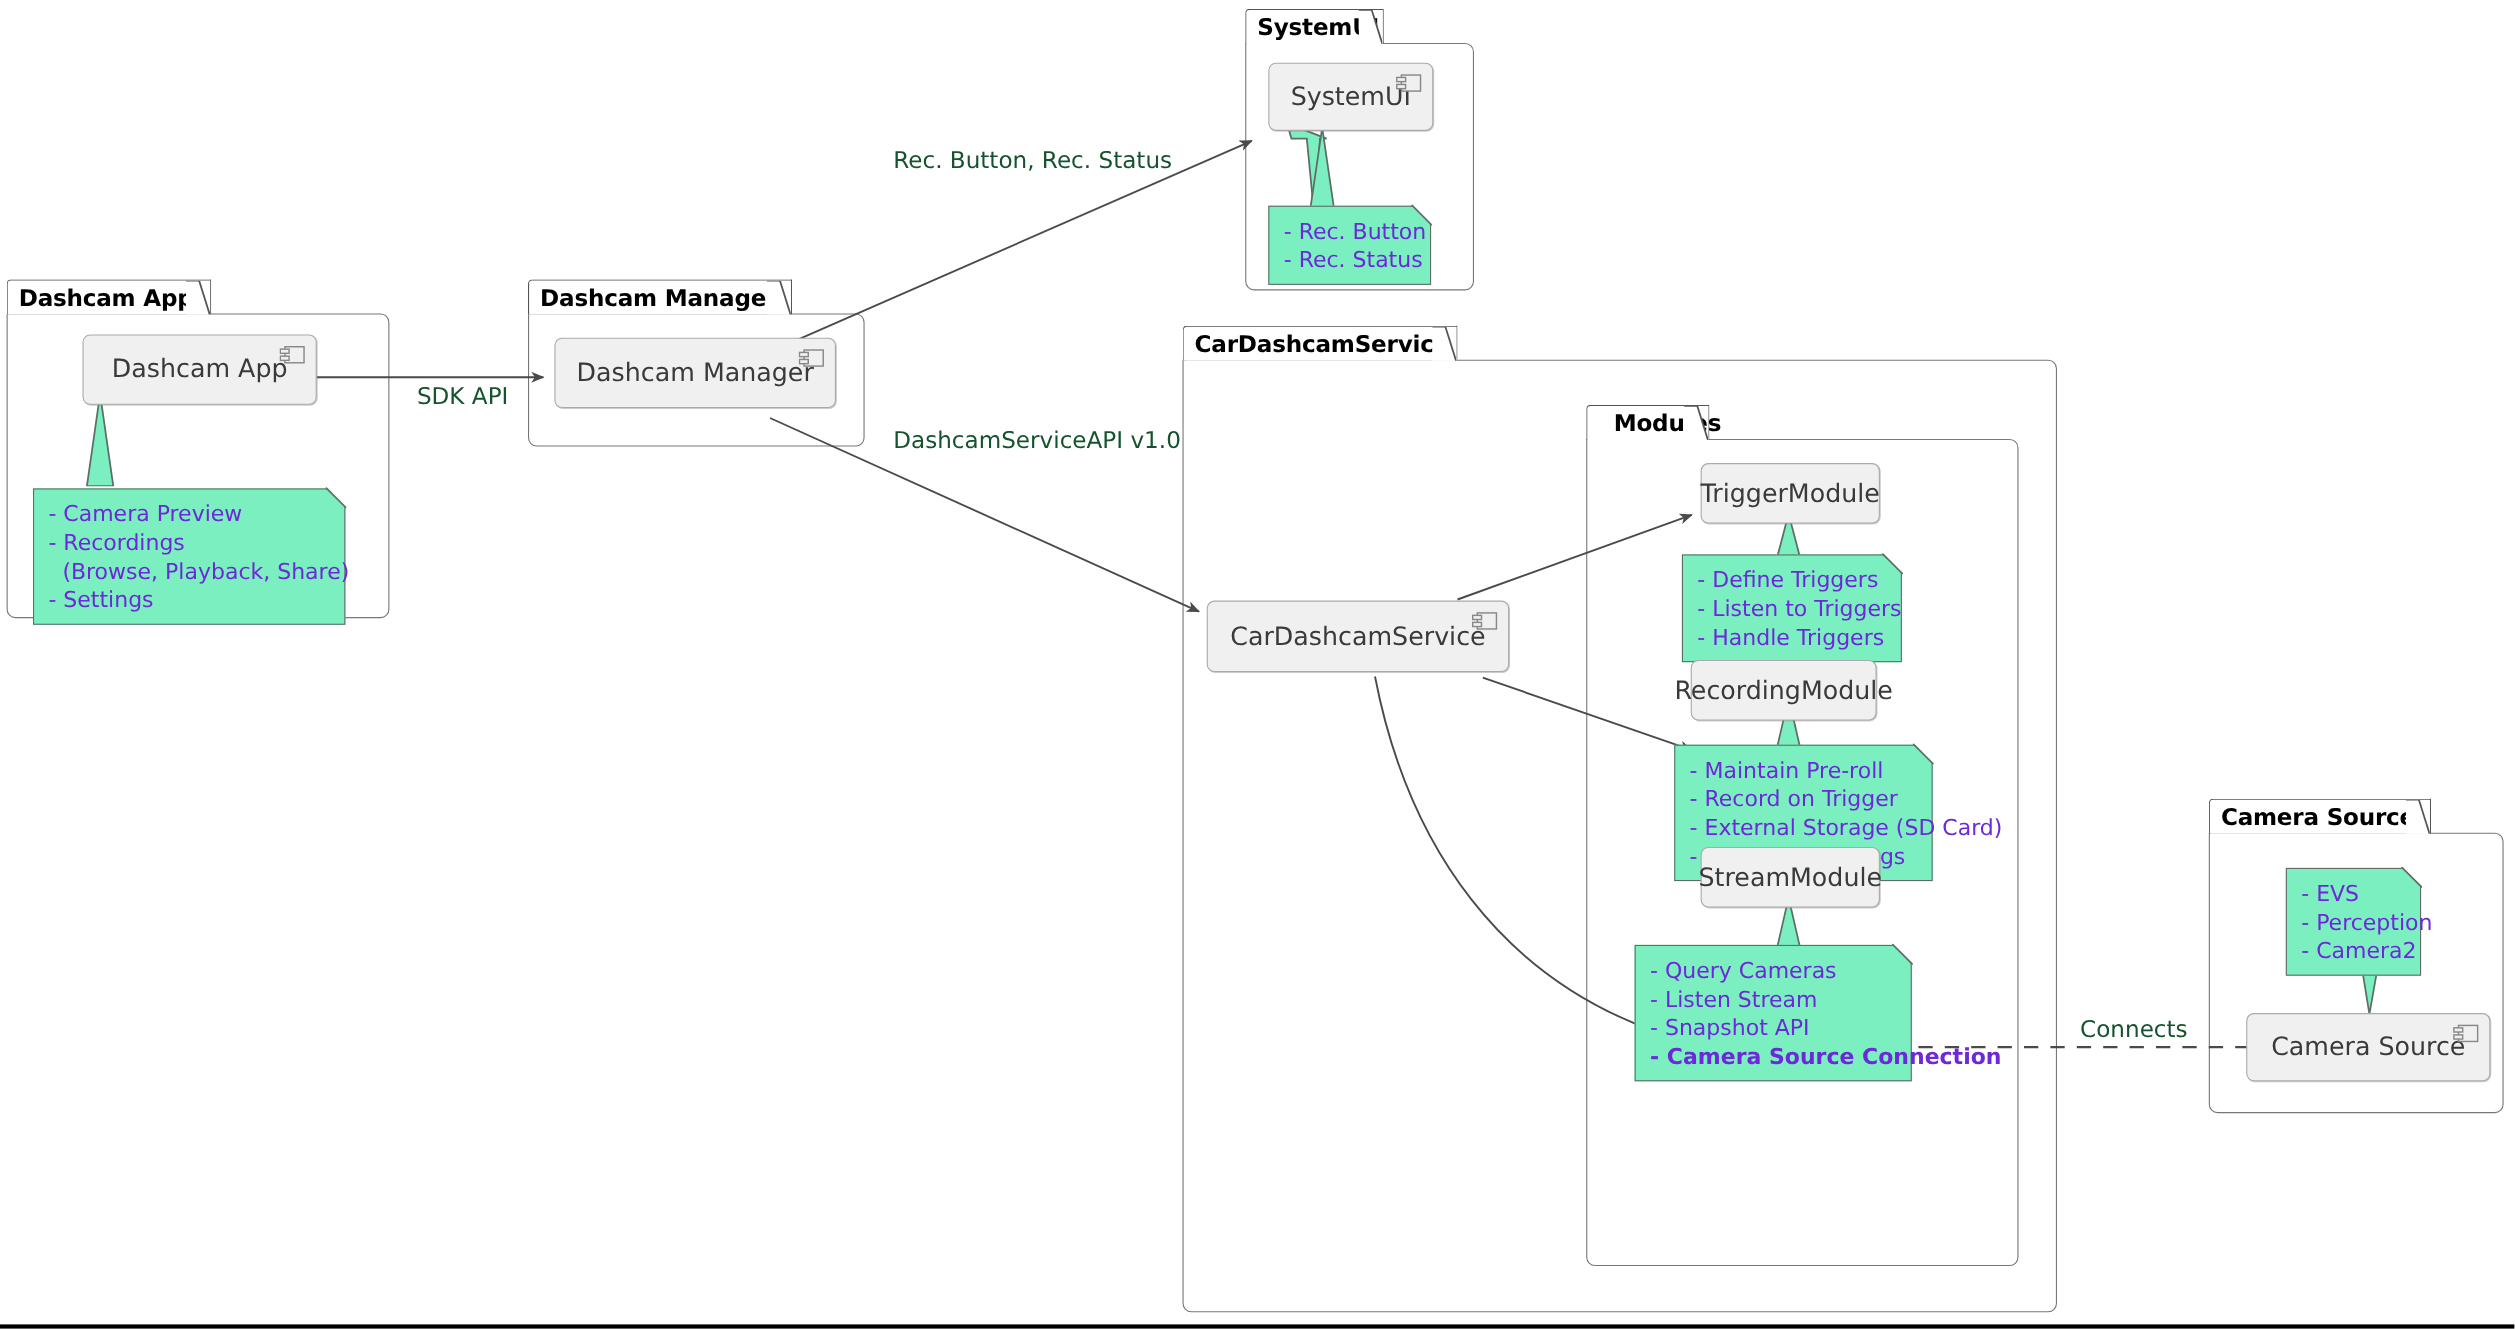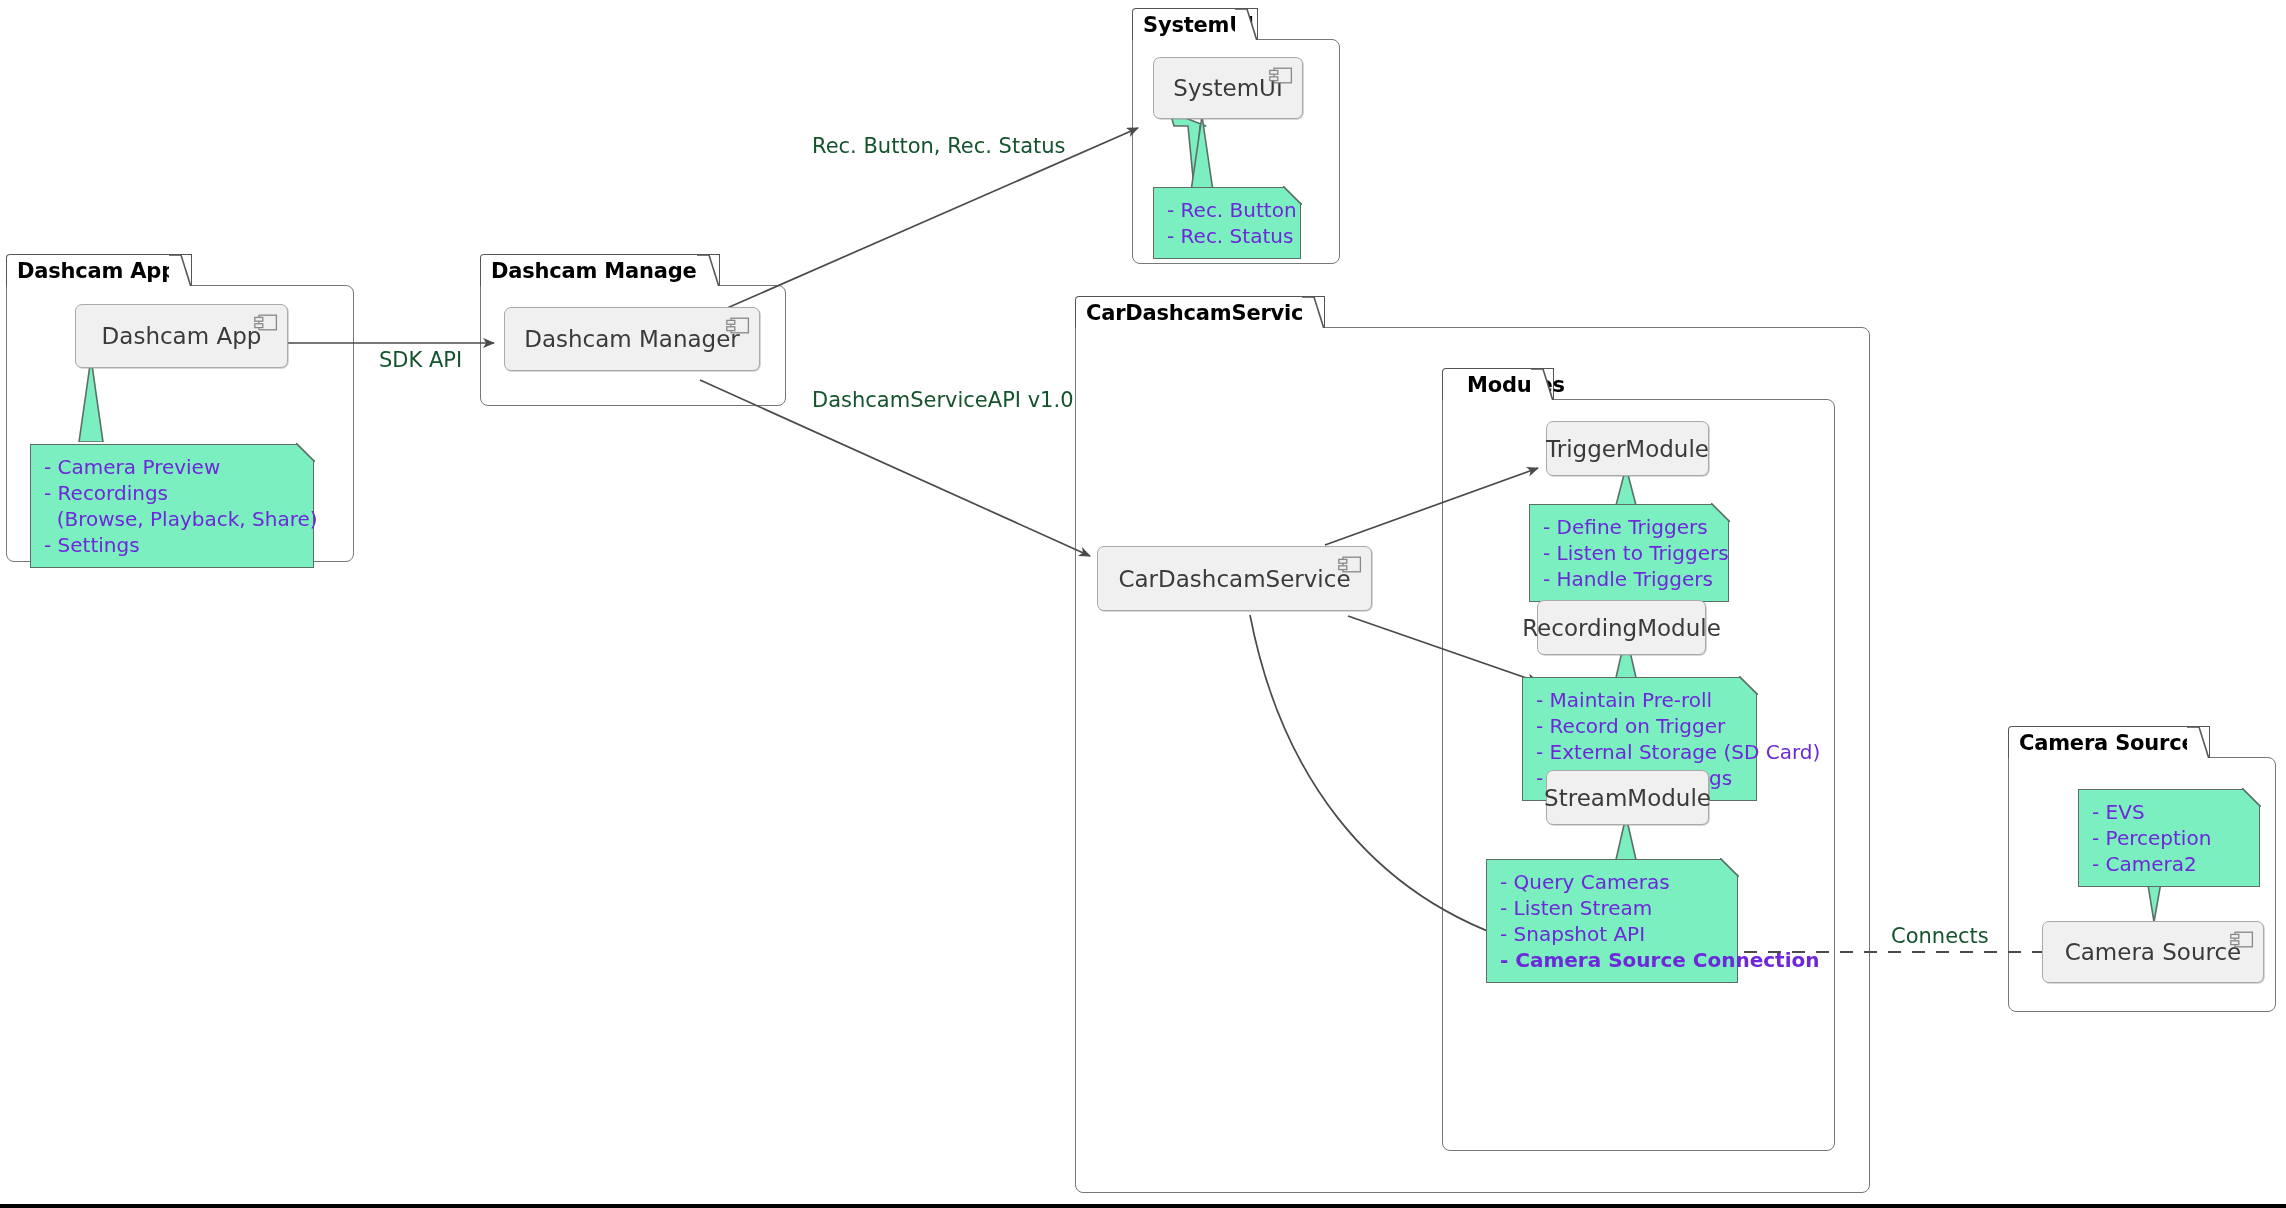--- a/index.html
+++ b/index.html
@@ -354,21 +354,21 @@
           <path d="M0,0 L12,0" stroke="#555555" stroke-width="1.6" fill="none"></path>
         </svg>
       </span>
     </div>
     <div class="pkg-body" style="top:31px; width:268px; height:255px;"></div>
 
     <svg class="tail" style="left:128px; top:128px; width:40px; height:68px;">
       <path d="M18,68 L30,0 L7,0 Z" fill="#7BEFC0" stroke="#5D6E66" stroke-width="1.6"></path>
     </svg>
 
-    <div class="note" style="left:70px; top:63px; width:182px;">
+    <div class="note" style="left:70px; top:63px; width:123px;">
       <svg class="note-dogear" viewBox="0 0 19 19">
         <path d="M0,0 L19,19 L19,0 Z" fill="#FFFFFF"></path>
         <path d="M0,0 L19,19" stroke="#5D6E66" stroke-width="1.6" fill="none"></path>
       </svg>
       <div>- EVS</div>
       <div>- Perception</div>
       <div>- Camera2</div>
     </div>
 
     <div class="comp" style="left:34px; top:195px; width:222px; height:62px;">

